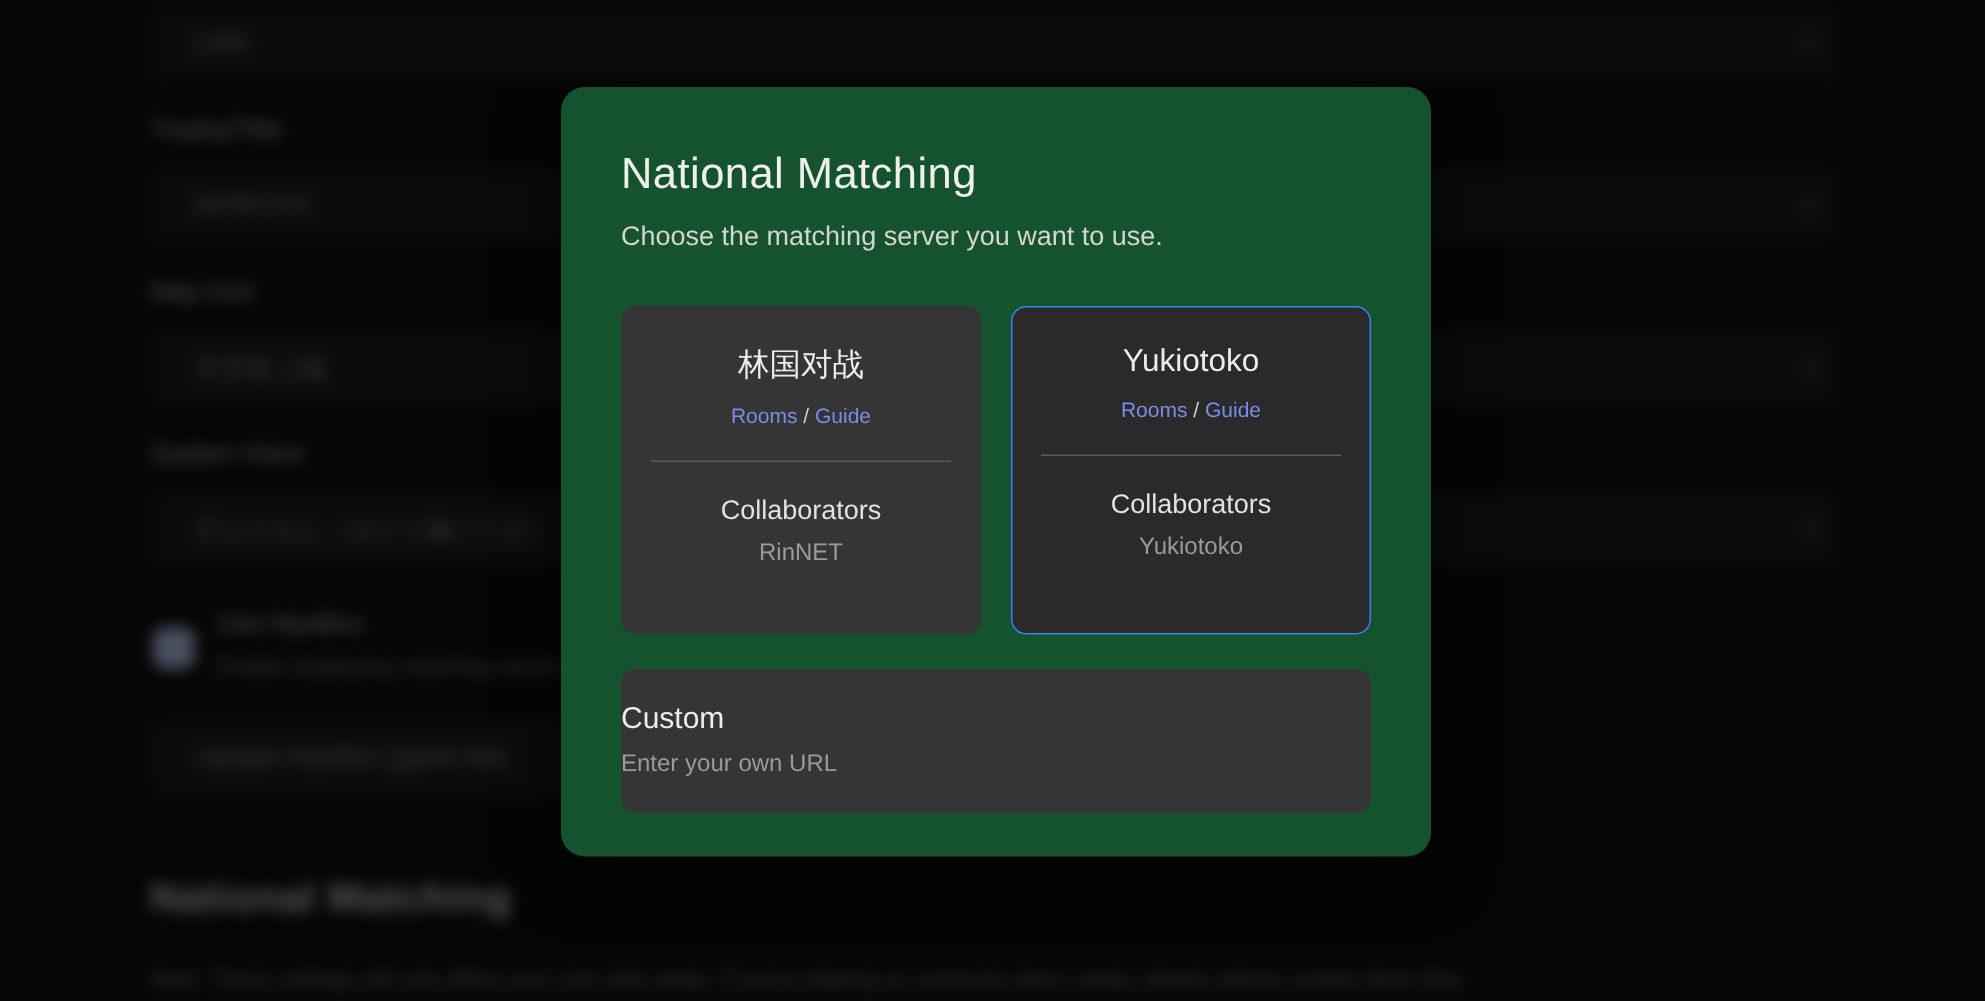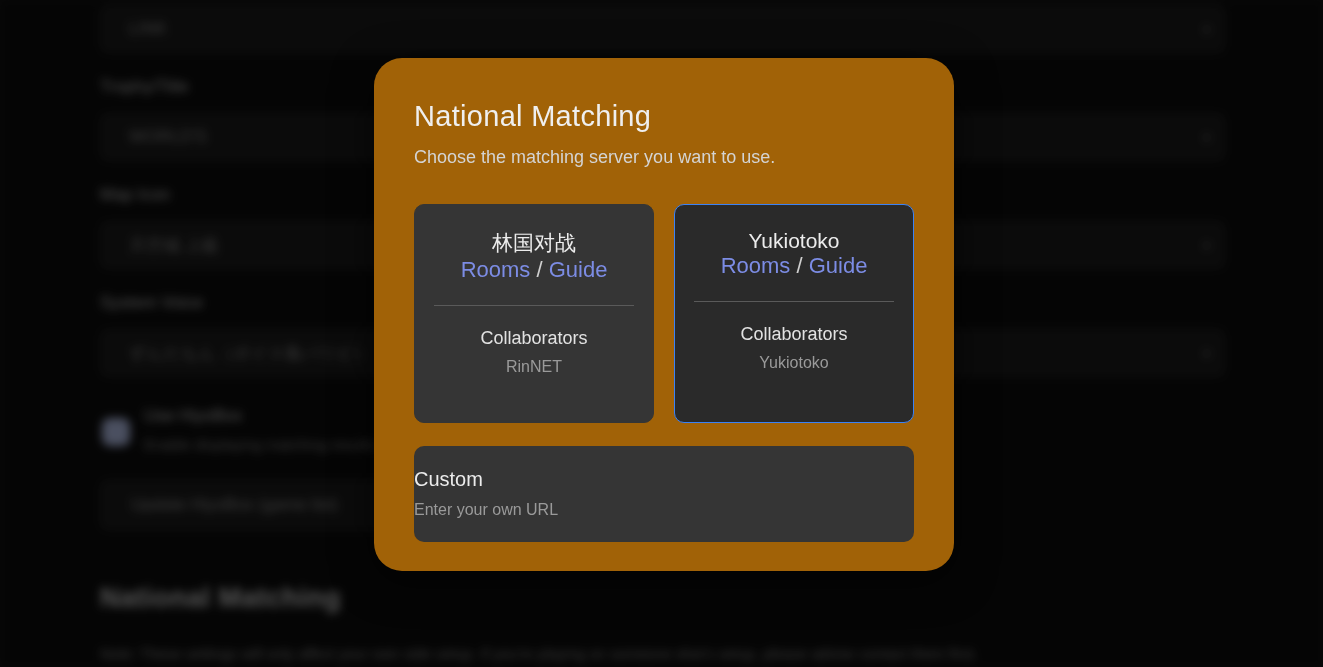--- a/index.html
+++ b/index.html
@@ -45,35 +45,35 @@
     color: #e2e2e2; font-size: 27px; font-weight: bold; letter-spacing: 0.5px;
   }
   .bg-note { position: absolute; left: 0; top: 645px; width: 1100px; color: #9a9a9a; font-size: 15px; white-space: nowrap; }
 
   
   .overlay { position: absolute; inset: 0; background: rgba(0,0,0,0.30); }
 
   
   .modal {
     position: absolute; left: 374px; top: 58px; width: 580px; height: 513px;
-    background: #a16207; border-radius: 28px;
+    background: #14532d; border-radius: 16px;
     box-shadow: 0 10px 40px rgba(0,0,0,0.6);
     padding: 42px 40px;
   }
   .modal-title { color: #efefef; font-size: 29px; font-weight: 500; letter-spacing: 0.3px; }
   .modal-subtitle { color: #d4d4d4; font-size: 18px; margin-top: 14px; }
 
   .server-grid { display: flex; gap: 20px; margin-top: 36px; }
   .server-card {
     width: 240px; height: 219px; background: #353535; border: 1px solid #353535;
     border-radius: 10px; text-align: center; padding-top: 24px; cursor: pointer;
   }
   .server-card.selected { background: #2a2a2a; border: 1px solid #3b82f6; }
   .server-name { color: #ececec; font-size: 21px; }
-  .server-links { font-size: 22px; color: #cfcfcf; }
+  .server-links { margin-top: 12px; font-size: 14px; color: #cfcfcf; }
   .server-links .lnk { color: #7c8ce4; cursor: pointer; }
   .card-divider { width: 200px; height: 1px; background: #5a5a5a; border: 0; margin: 22px auto 0 auto; }
   .collab-header { color: #e2e2e2; font-size: 18px; margin-top: 22px; }
   .collab-name { color: #9a9a9a; font-size: 16px; margin-top: 9px; }
 
   .custom-card {
     margin-top: 23px; width: 500px; height: 96px; background: #353535;
     border-radius: 10px; padding-top: 22px; cursor: pointer;
   }
   .custom-title { color: #ececec; font-size: 20px; }

